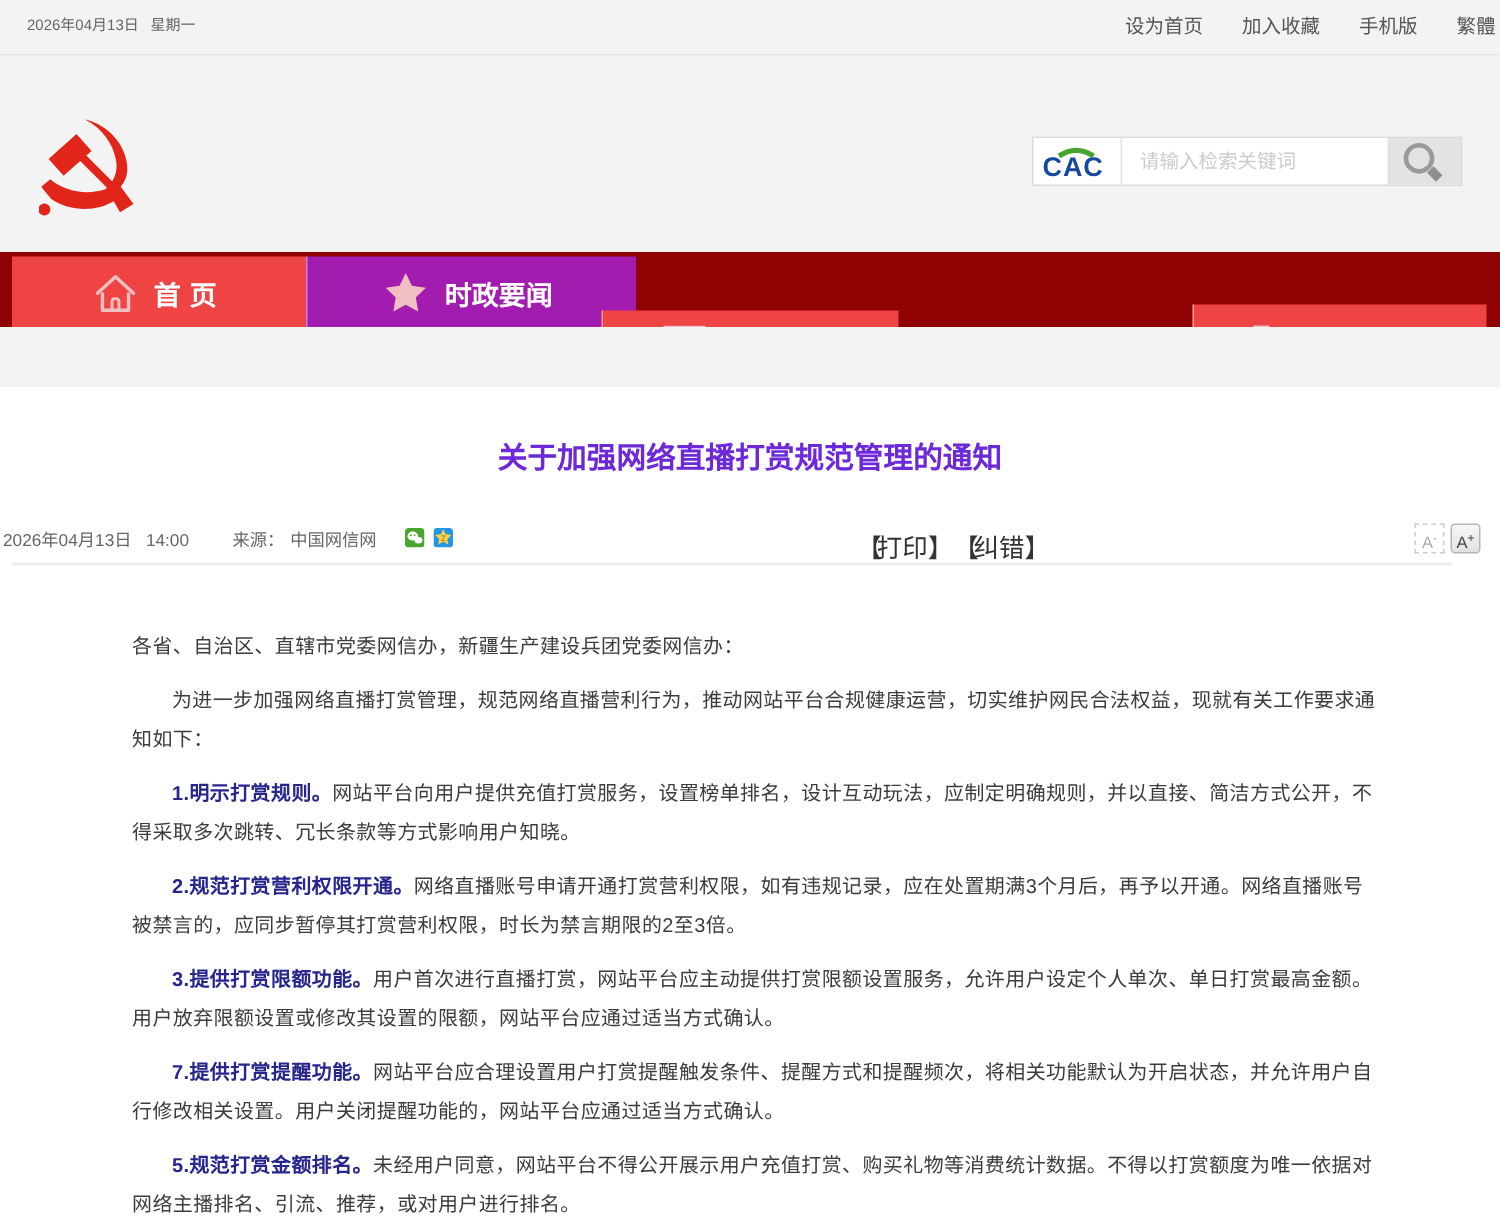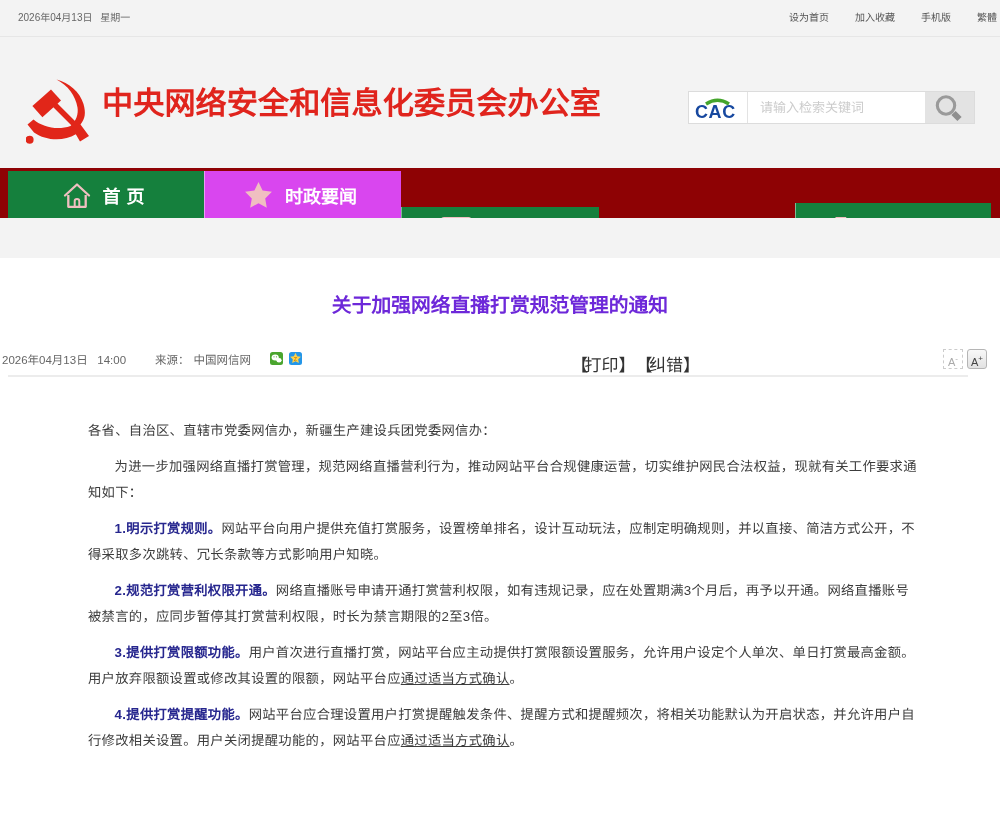--- a/index.html
+++ b/index.html
@@ -5,38 +5,38 @@
 <style>
 * { margin:0; padding:0; box-sizing:border-box; }
 html,body { width:1000px; height:818px; overflow:hidden; background:#fff;
   font-family:"Liberation Sans",sans-serif; }
 .page { position:relative; width:1000px; height:818px; }
 .abs { position:absolute; }
 
 
 .topbar { left:0; top:0; width:1000px; height:37px; background:#f3f3f3; border-bottom:1px solid #e6e6e6; }
 .date { left:18px; top:0; line-height:36px; font-size:10px; color:#666; }
-.toplinks { right:3px; top:0; line-height:36px; font-size:10px; color:#555; }
+.toplinks { right:3px; top:0; line-height:36px; font-size:13px; color:#555; }
 .toplinks span { margin-left:26px; }
 
 
 .header { left:0; top:37px; width:1000px; height:131px; background:#f3f3f3; }
 .emblem { left:26px; top:79px; }
 .sitename { left:102px; top:78px; font-size:31.2px; font-weight:bold; color:#e0241d; letter-spacing:0; white-space:nowrap; }
 .sitesub { left:105px; top:119px; font-size:15.5px; color:#9b9b9b; letter-spacing:3.05px; white-space:nowrap; }
 
 
 .search { left:688px; top:91px; width:287px; height:33px; background:#fff; border:1px solid #dcdcdc; }
 .cacbox { left:0; top:0; width:59px; height:31px; border-right:1px solid #e3e3e3; }
 .searchtxt { left:71px; top:0; line-height:31px; font-size:13px; color:#ccc; }
 .searchbtn { right:0; top:0; width:49px; height:31px; background:#e3e3e3; }
 
 
 .nav { left:0; top:168px; width:1000px; height:50px; background:#8e0204; }
-.nav .item { position:absolute; top:3px; height:47px; background:#15803d; display:flex; align-items:center; justify-content:center; padding-right:5px; }
+.nav .item { position:absolute; top:3px; height:47px; background:#ef4444; display:flex; align-items:center; justify-content:center; padding-right:5px; }
 .nav .item.sep { border-left:1px solid rgba(255,255,255,0.45); }
 .nav .label { color:#fff; font-size:18px; font-weight:bold; margin-left:12px; white-space:nowrap; }
 
 
 .crumbbar { left:0; top:218px; width:1000px; height:40px; background:#f3f3f3; }
 .crumb { left:8px; top:220px; line-height:40px; font-size:12px; color:#949494; }
 
 
 .atitle { left:0; top:289px; width:1000px; text-align:center; font-size:19.8px; font-weight:bold; color:#6d28d9; }
 .meta { font-size:11.5px; color:#666; top:351px; }
@@ -48,39 +48,38 @@
 .fbtn { top:349px; width:20px; height:20px; font-size:11px; text-align:center; line-height:18px; }
 .fminus { left:943px; border:1px dashed #ccc; color:#aaa; background:#fff; }
 .fplus { left:967px; border:1px solid #b5b5b5; border-radius:3px; color:#444; background:linear-gradient(#f8f8f8,#e2e2e2); }
 .metaline { left:8px; top:375px; width:960px; height:2px; background:#ececec; }
 
 
 .article { left:88px; top:418px; width:833px; font-size:13.3px; line-height:26px; color:#3c3c3c; letter-spacing:0.3px; }
 .article p { margin:0 0 10px 0; }
 .article p.ind { text-indent:26.6px; }
 .lead { color:#26268e; font-weight:bold; }
-.ul { text-decoration:underline; }
+.ul { }
 </style>
 </head>
 <body>
 <div class="page">
   <div class="abs topbar"></div>
   <div class="abs date">2026年04月13日&nbsp; 星期一</div>
   <div class="abs toplinks"><span>设为首页</span><span>加入收藏</span><span>手机版</span><span>繁體</span></div>
 
   <div class="abs header"></div>
   <svg class="abs emblem" width="63" height="65" viewBox="0 0 63 65">
     <g fill="#e12619">
       <path d="M30.5,0.5 C43,3.5 54,13 57.5,25 C60,34 59.2,39.5 54.5,45.5 L63,57 L54,62.5 L49.8,55.2 C38,62.5 20,62 8,53.5 L1.5,45.5 L7.5,40.5 C17,48.5 32,51.5 44.5,47 C50.5,42 52.5,34.5 51.5,28.5 C49.5,16.5 42,6.5 30.5,0.5 Z"></path>
       <path d="M25.0,10.4 L35.0,21.6 L16.4,38.2 L6.4,27.0 Z"></path>
       <path d="M30.2,23.3 L57.2,50.3 L53.3,54.2 L26.3,27.2 Z"></path>
       <circle cx="3.6" cy="60.7" r="4"></circle>
     </g>
   </svg>
-  <div class="abs sitename">中央网络安全和信息化委员会办公室</div>
 
   <div class="abs search">
     <div class="abs cacbox">
       <svg width="57" height="29" viewBox="0 0 57 29">
         <path d="M17 12 Q28.5 4.5 40 12" fill="none" stroke="#45a52c" stroke-width="3.4"></path>
         <text x="6" y="25.5" font-family="Liberation Sans" font-weight="bold" font-size="18" letter-spacing="0.6" fill="#17489f">CAC</text>
       </svg>
     </div>
     <div class="abs searchtxt">请输入检索关键词</div>
     <div class="abs searchbtn">
@@ -93,21 +92,21 @@
 
   <div class="abs nav">
     <div class="item" style="left:8px; width:196px;">
       <svg width="28" height="26" viewBox="0 0 28 26">
         <path d="M2 13.5 L14 2.5 L26 13.5" fill="none" stroke="#f0bfc1" stroke-width="2.3" stroke-linecap="round" stroke-linejoin="round"></path>
         <path d="M5.3 13 V24.8 H22.7 V13" fill="none" stroke="#f0bfc1" stroke-width="2.3" stroke-linejoin="round"></path>
         <path d="M11.7 24.8 V19 Q11.7,17 14,17 Q16.3,17 16.3,19 V24.8" fill="none" stroke="#f0bfc1" stroke-width="2"></path>
       </svg>
       <span class="label">首<span style="margin-left:6px;">页</span></span>
     </div>
-    <div class="item sep" style="left:204px; width:197px; background:#d946ef;">
+    <div class="item sep" style="left:204px; width:220px; background:#a21caf;">
       <svg width="29" height="28" viewBox="0 0 29 28">
         <path d="M14.5 1 L18.6 9.5 L27.9 10.8 L21.2 17.4 L22.8 26.7 L14.5 22.2 L6.2 26.7 L7.8 17.4 L1.1 10.8 L10.4 9.5 Z" fill="#f0bfc1"></path>
       </svg>
       <span class="label">时政要闻</span>
     </div>
     <div class="item sep" style="left:401px; width:198px;margin-top:36px;">
       <svg width="31" height="27" viewBox="0 0 31 27">
         <rect x="1" y="1" width="28.5" height="18.8" rx="2" fill="none" stroke="#f0bfc1" stroke-width="2"></rect>
         <path d="M9.5,6.2 L11.1,9.7 L14.8,10.1 L12.1,12.7 L12.8,16.4 L9.5,14.5 L6.2,16.4 L6.9,12.7 L4.2,10.1 L7.9,9.7 Z" fill="#f0bfc1"></path>
         <rect x="15.2" y="7.2" width="10" height="2" fill="#f0bfc1"></rect>
@@ -152,15 +151,16 @@
   <div class="abs fbtn fminus">A<sup style="font-size:8px;">-</sup></div>
   <div class="abs fbtn fplus">A<sup style="font-size:8px;">+</sup></div>
   <div class="abs metaline"></div>
 
   <div class="abs article">
     <p>各省、自治区、直辖市党委网信办，新疆生产建设兵团党委网信办：</p>
     <p class="ind">为进一步加强网络直播打赏管理，规范网络直播营利行为，推动网站平台合规健康运营，切实维护网民合法权益，现就有关工作要求通知如下：</p>
     <p class="ind"><span class="lead">1.明示打赏规则。</span>网站平台向用户提供充值打赏服务，设置榜单排名，设计互动玩法，应制定明确规则，并以直接、简洁方式公开，不得采取多次跳转、冗长条款等方式影响用户知晓。</p>
     <p class="ind"><span class="lead">2.规范打赏营利权限开通。</span>网络直播账号申请开通打赏营利权限，如有违规记录，应在处置期满3个月后，再予以开通。网络直播账号被禁言的，应同步暂停其打赏营利权限，时长为禁言期限的2至3倍。</p>
     <p class="ind"><span class="lead">3.提供打赏限额功能。</span>用户首次进行直播打赏，网站平台应主动提供打赏限额设置服务，允许用户设定个人单次、单日打赏最高金额。用户放弃限额设置或修改其设置的限额，网站平台应<span class="ul">通过适当方式确认</span>。</p>
-    <p class="ind"><span class="lead">4.提供打赏提醒功能。</span>网站平台应合理设置用户打赏提醒触发条件、提醒方式和提醒频次，将相关功能默认为开启状态，并允许用户自行修改相关设置。用户关闭提醒功能的，网站平台应<span class="ul">通过适当方式确认</span>。</p>
+    <p class="ind"><span class="lead">7.提供打赏提醒功能。</span>网站平台应合理设置用户打赏提醒触发条件、提醒方式和提醒频次，将相关功能默认为开启状态，并允许用户自行修改相关设置。用户关闭提醒功能的，网站平台应<span class="ul">通过适当方式确认</span>。</p>
+    <p class="ind"><span class="lead">5.规范打赏金额排名。</span>未经用户同意，网站平台不得公开展示用户充值打赏、购买礼物等消费统计数据。不得以打赏额度为唯一依据对网络主播排名、引流、推荐，或对用户进行排名。</p>
   </div>
 </div>
 
 </body></html>

